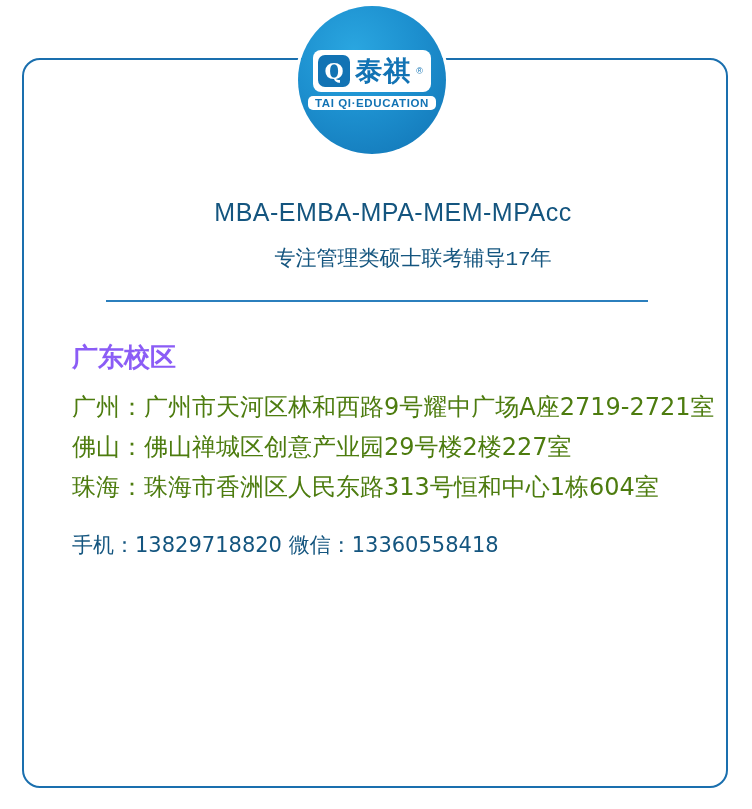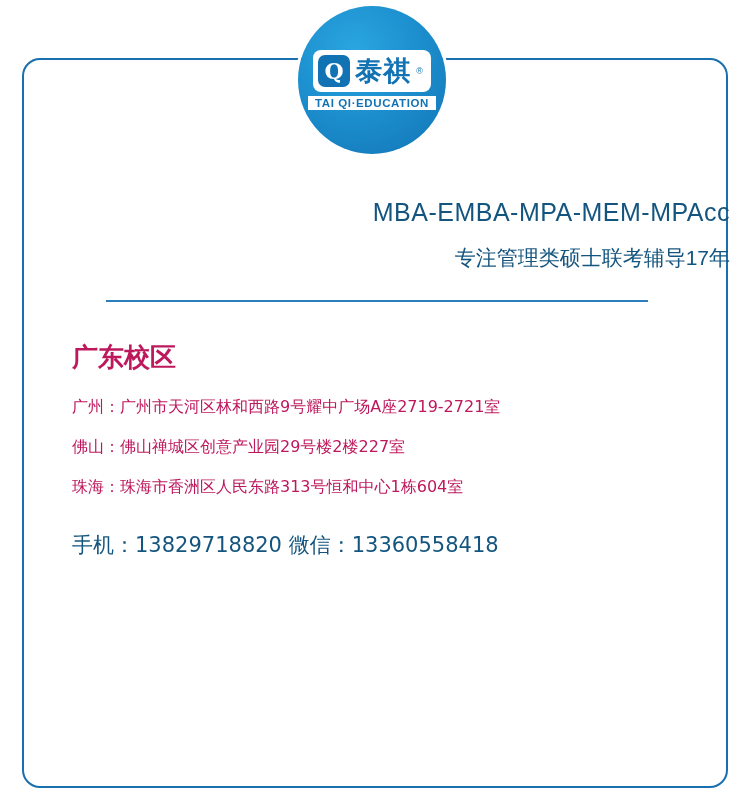--- a/index.html
+++ b/index.html
@@ -101,43 +101,43 @@
     vertical-align: super;
   }
   .logo-en {
     margin-top: 4px;
     background: #ffffff;
     color: #1273b4;
     font-size: 11.5px;
     font-weight: bold;
     letter-spacing: 0.6px;
     padding: 1px 7px;
-    border-radius: 0;
+    border-radius: 5px;
     white-space: nowrap;
   }
 
   
   .headings {
     position: absolute;
-    left: 0;
+    left: 16px;
     top: 138px;
     width: 706px;
-    text-align: right;
+    text-align: center;
   }
   .title-en {
     font-size: 25px;
     color: #14557f;
     letter-spacing: 0.5px;
     font-family: "Liberation Sans", sans-serif;
   }
   .title-cn {
     margin-top: 17px;
     font-size: 21px;
     color: #14557f;
-    font-family: Liberation Sans, sans-serif;
+    font-family: Liberation Mono, monospace;
     padding-left: 40px;
   }
 
   .divider {
     position: absolute;
     left: 82px;
     top: 240px;
     width: 542px;
     height: 2px;
     background: #2b7fbd;
@@ -146,28 +146,28 @@
   
   .body-block {
     position: absolute;
     left: 48px;
     top: 280px;
     width: 620px;
   }
   .region-title {
     font-size: 26px;
     font-weight: bold;
-    color: #be185d;
+    color: #8b5cf6;
     font-family: "DejaVu Sans", sans-serif;
     margin-bottom: 12px;
   }
   .addr-row {
-    font-size: 16px;
+    font-size: 24px;
     line-height: 40px;
-    color: #be185d;
+    color: #4d7c0f;
     font-family: "DejaVu Sans", sans-serif;
     white-space: nowrap;
   }
   .addr-city {
     display: inline;
   }
   .addr-sep {
     display: inline;
   }
   .addr-text {

